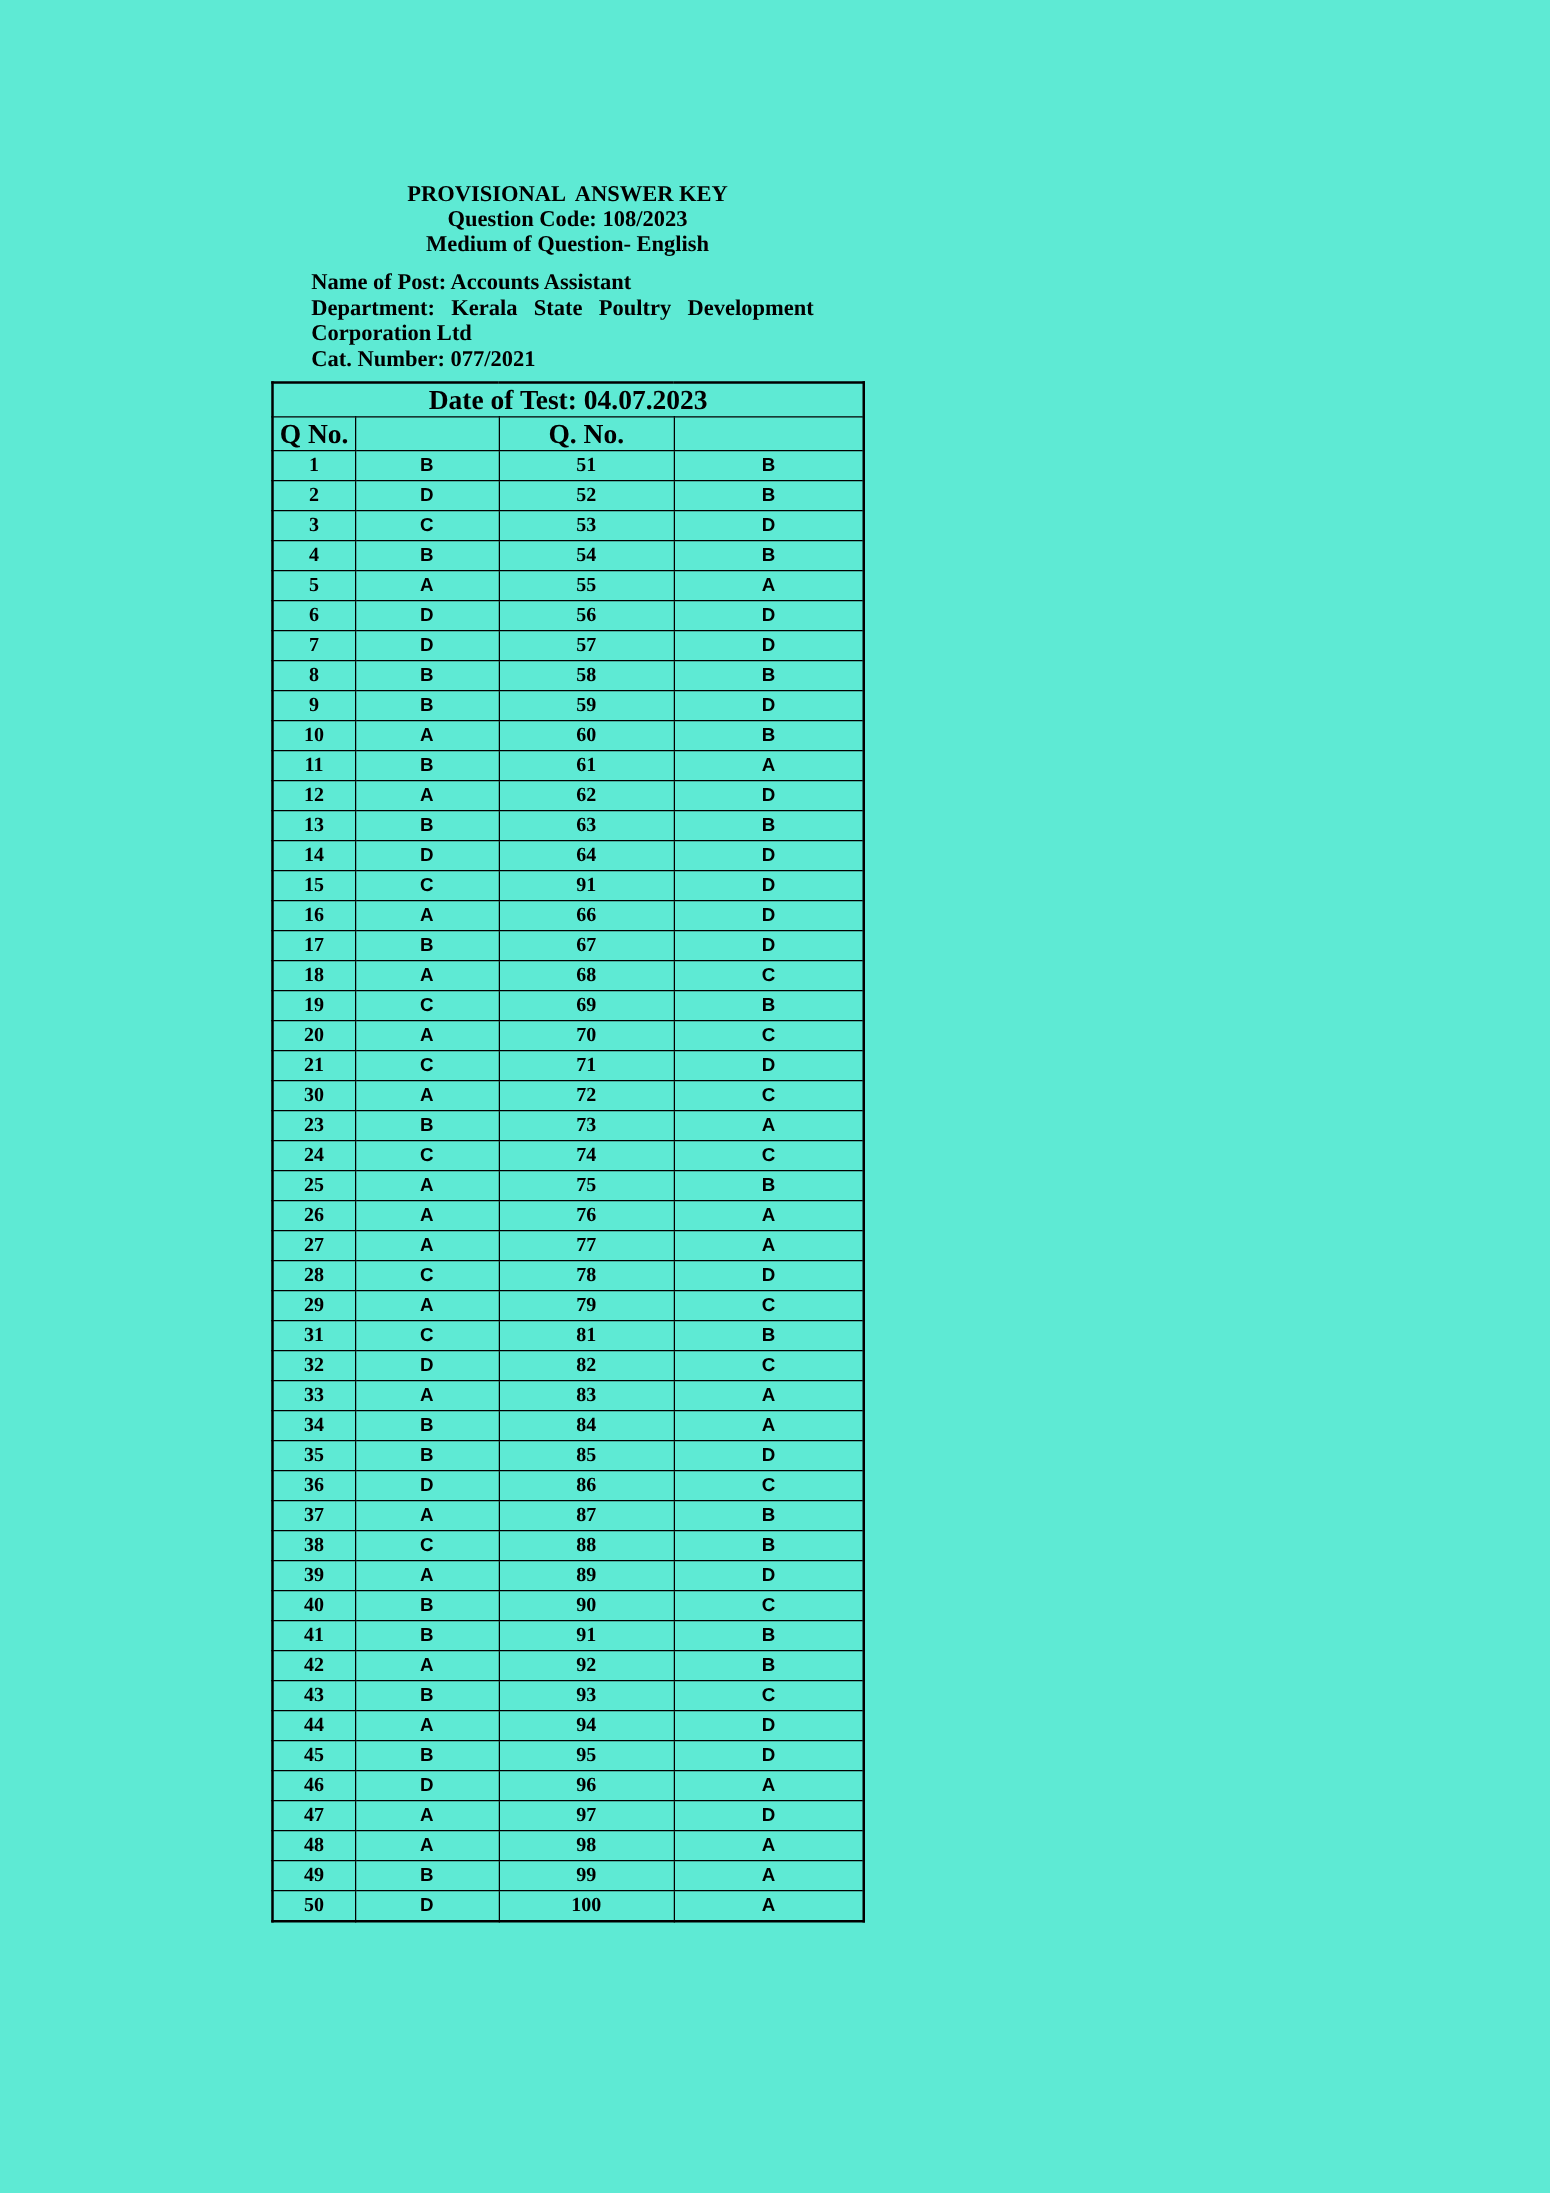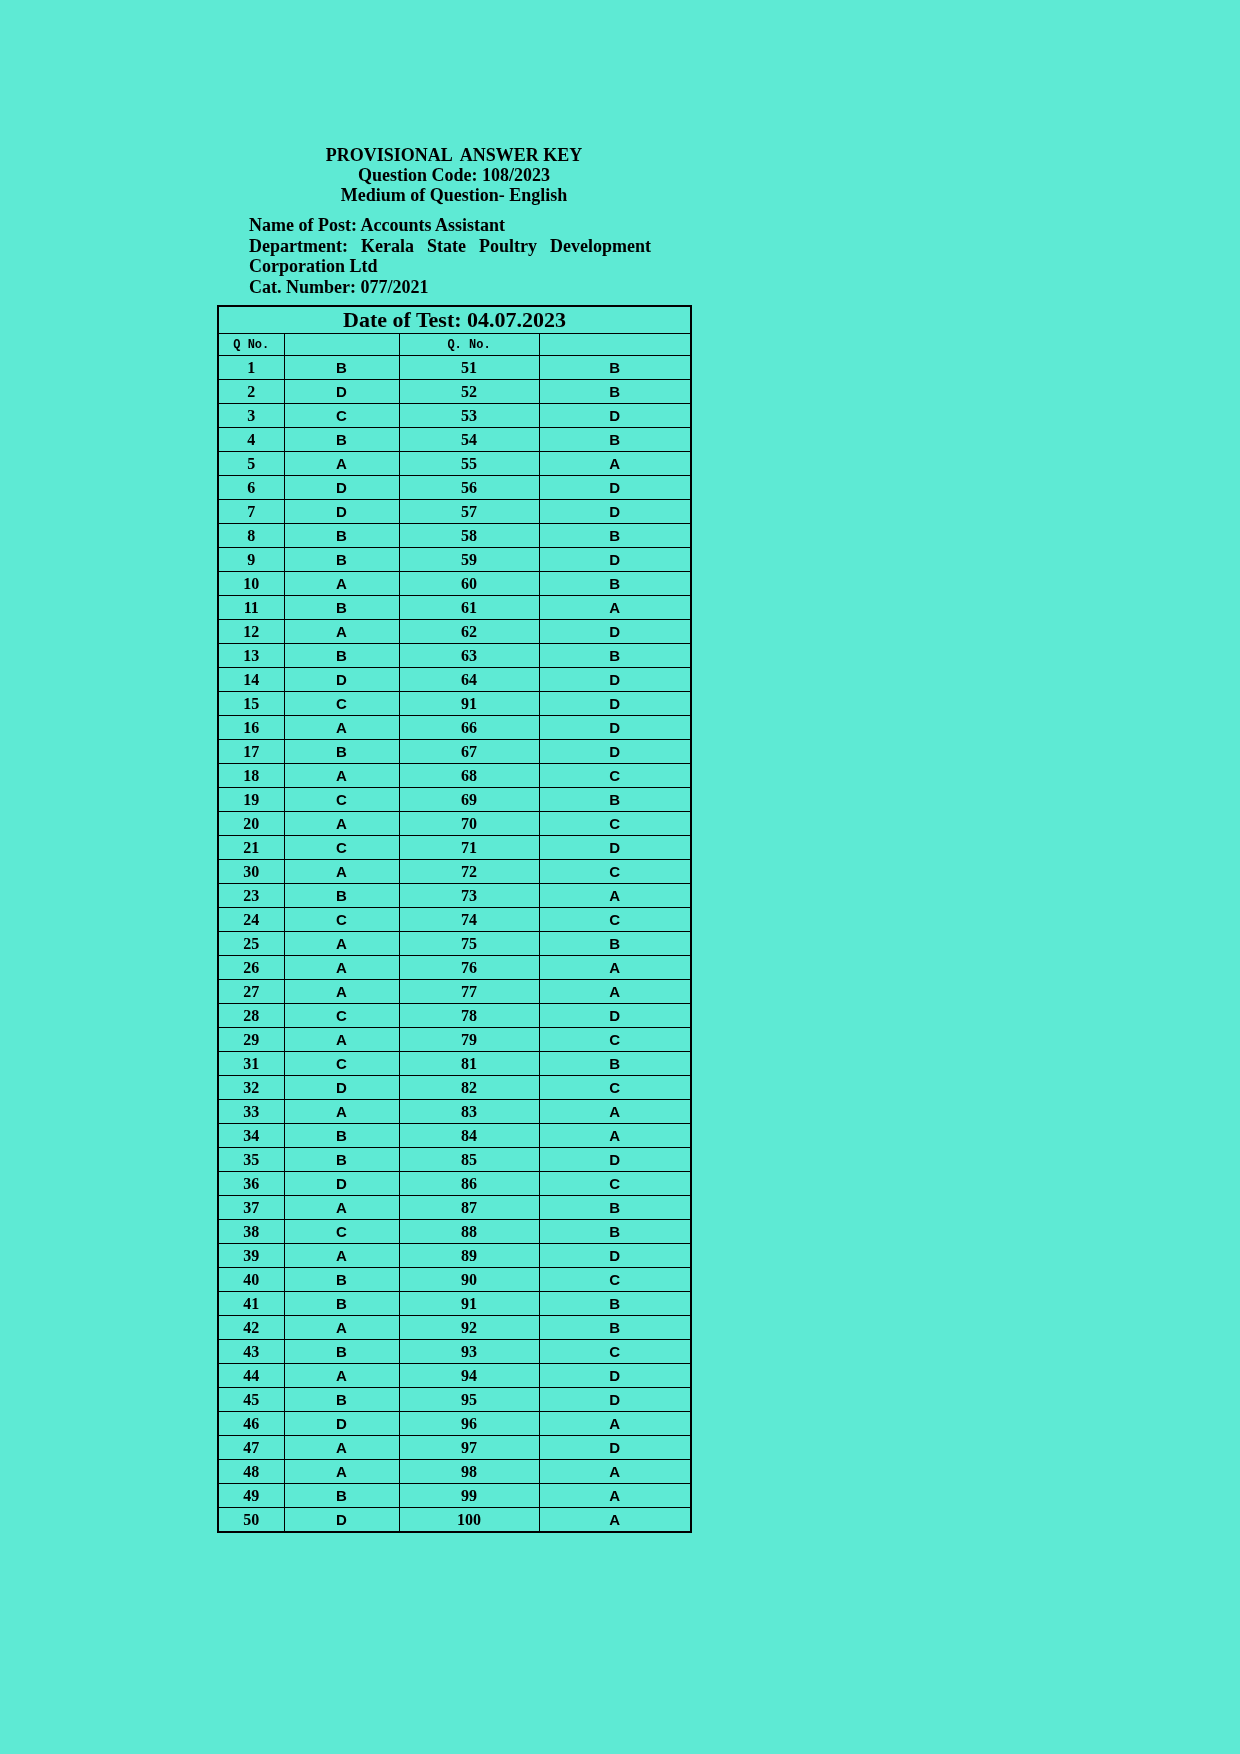--- a/index.html
+++ b/index.html
@@ -77,23 +77,23 @@
   }
   tr.alphacode-row td {
     height: 24px;
     font-family: "Liberation Sans", sans-serif;
     font-weight: bold;
     font-size: 15px;
     letter-spacing: 0.5px;
   }
   tr.colhead-row td {
     height: 21px;
-    font-family: Liberation Mono, monospace;
-    font-weight: bold;
-    font-size: 12px;
+    font-family: Liberation Serif, serif;
+    font-weight: bold;
+    font-size: 22px;
   }
   tr.answer-row td {
     height: 23px;
   }
   td.qnum-cell {
     font-family: "Liberation Serif", serif;
     font-weight: bold;
     font-size: 16px;
   }
   td.ans-cell {

